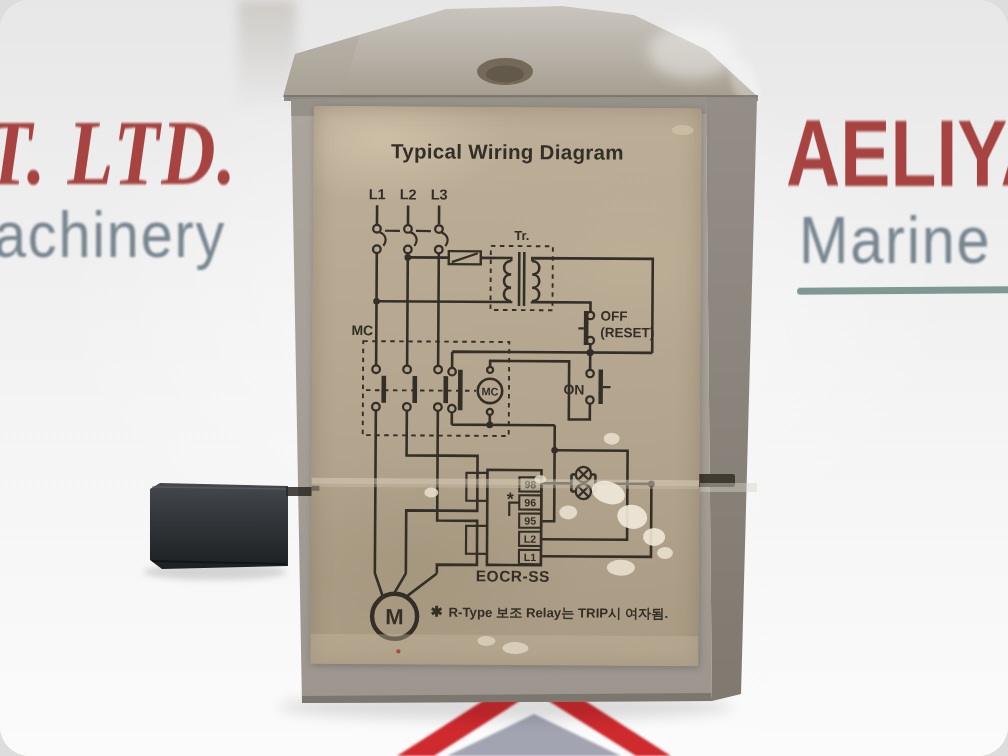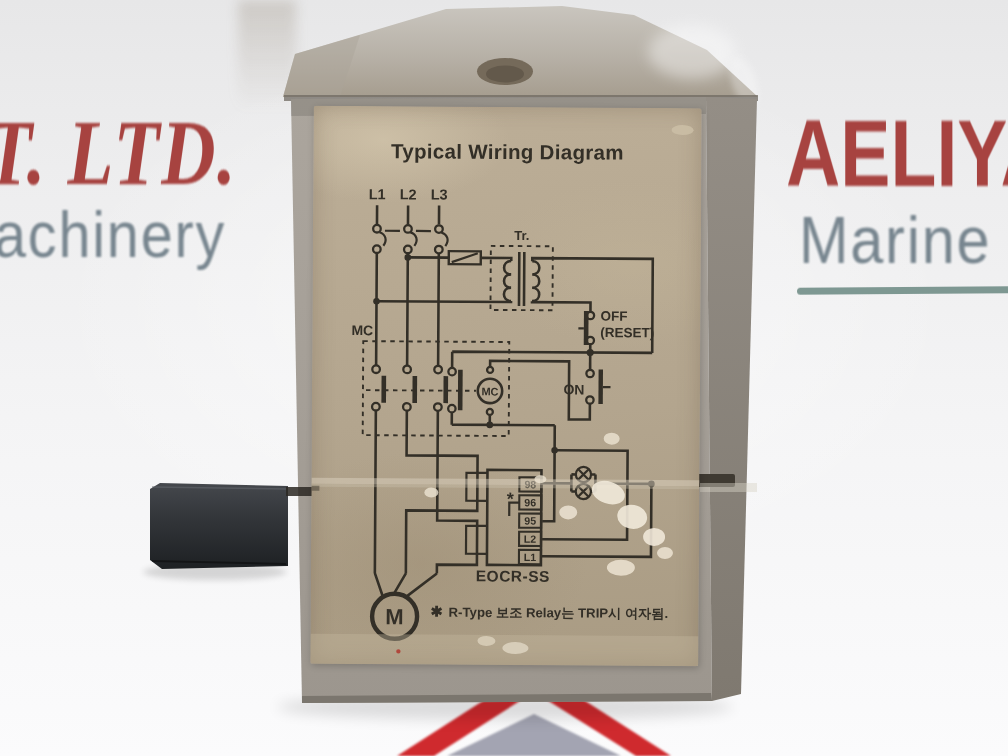--- a/index.html
+++ b/index.html
@@ -1,18 +1,18 @@
 <!DOCTYPE html>
 <html style="--wm_red: #a43a37; --wm_gray: #71808a; --wm_teal: #62827b; --logo_red: #cf2a2e; --logo_gray: #a3a4b2; --ink: #332f27; --label_tan: #b3a58e; --body_gray: #a49e96; --cap_gray: #bdb8b0; --tab_black: #26292c;"><head>
 <meta charset="utf-8">
 <style>
   html,body{margin:0;padding:0;background:#ddd;}
   .photo{
     position:relative; width:1008px; height:756px; overflow:hidden;
-    background:#fef9c3; font-family:"Liberation Sans", sans-serif;
+    background:#fef9c3; font-family:"Liberation Sans", sans-serif;border-radius:30px;
   }
   .bg{
     position:absolute; inset:0;
     background:
       radial-gradient(ellipse 700px 420px at 50% 42%, rgba(255,255,255,.55), rgba(255,255,255,0) 65%),
       linear-gradient(180deg,#e7e7e8 0%,#ededee 22%,#f4f4f5 55%,#fbfbfc 100%);
   }
   .bg::before{ 
     content:""; position:absolute; left:238px; top:0; width:58px; height:110px;
     background:linear-gradient(180deg, rgba(140,128,110,.28), rgba(140,128,110,0));

